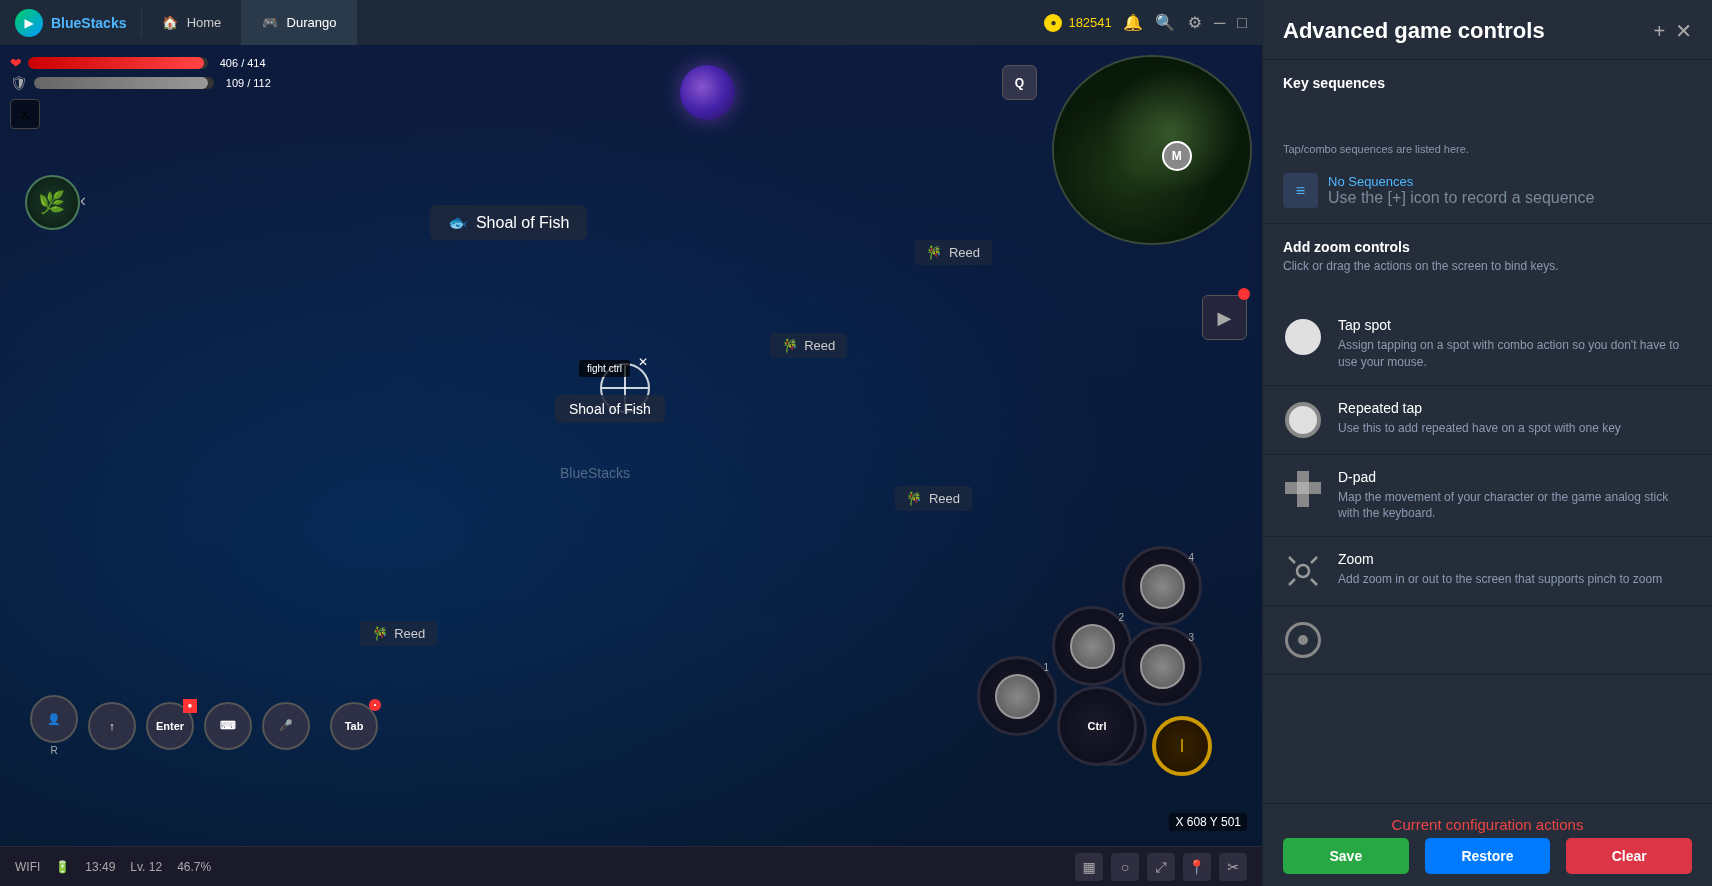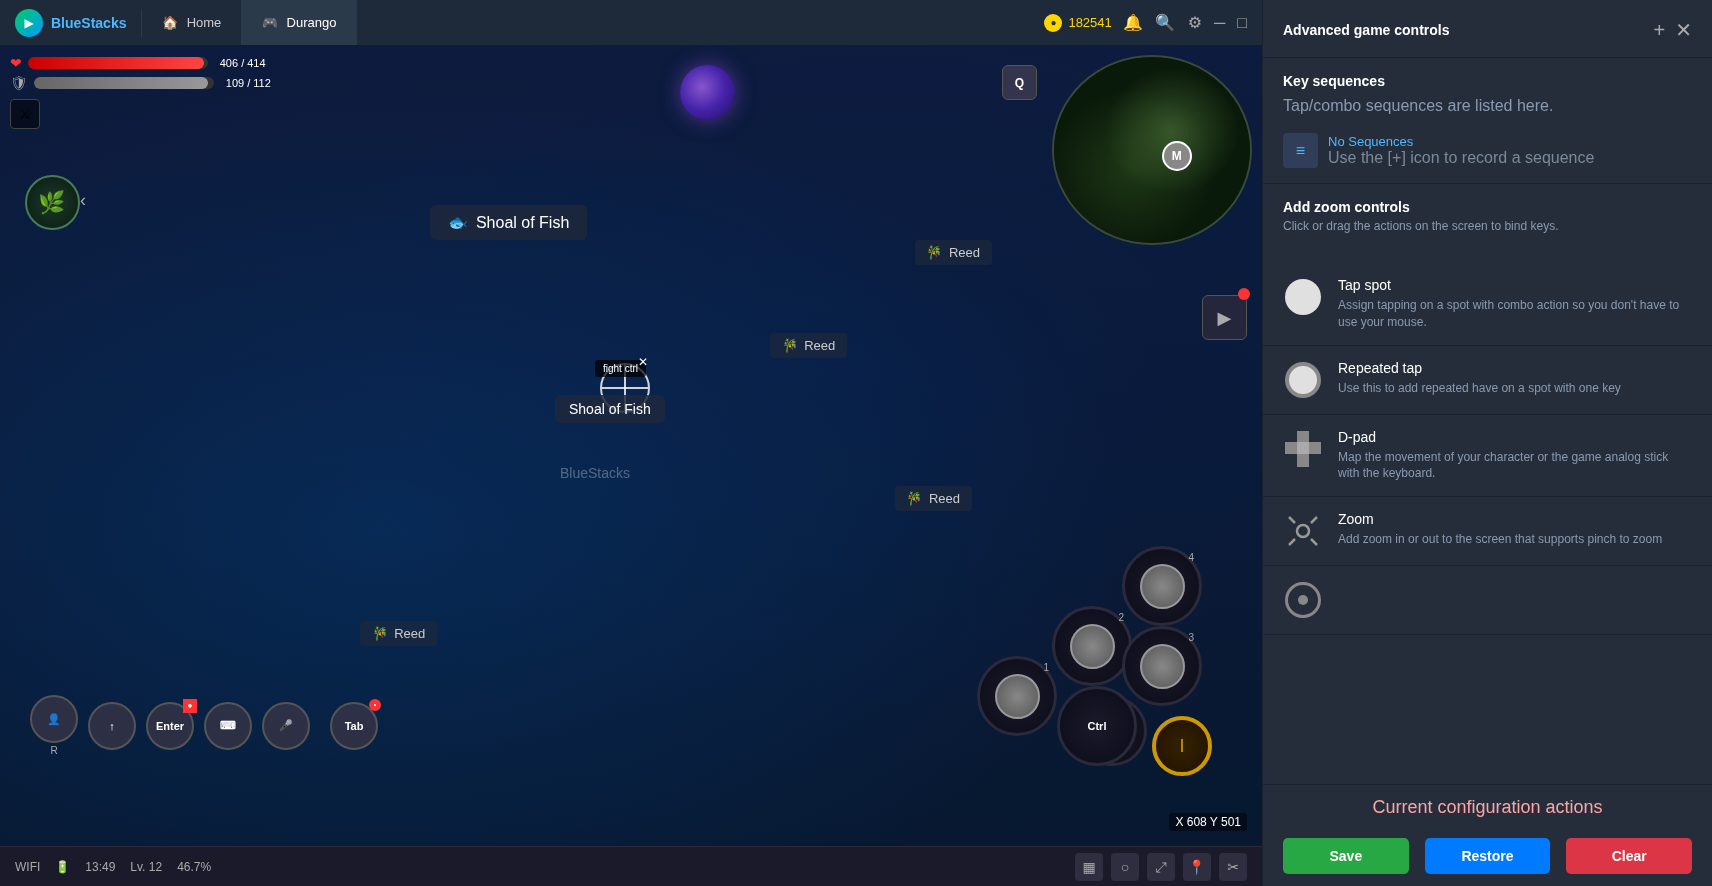--- a/index.html
+++ b/index.html
@@ -270,21 +270,21 @@
     }
     .crosshair::before, .crosshair::after {
       content: '';
       position: absolute;
       background: rgba(255,255,255,0.8);
     }
     .crosshair::before { width: 2px; height: 100%; left: 50%; top: 0; transform: translateX(-50%); }
     .crosshair::after { height: 2px; width: 100%; top: 50%; left: 0; transform: translateY(-50%); }
     .fight-tooltip {
       position: absolute;
-      top: 360px; left: 595px;
+      top: 360px; left: 579px;
       background: rgba(0,0,0,0.7);
       color: white;
       padding: 3px 8px;
       border-radius: 3px;
       font-size: 10px;
       z-index: 54;
       white-space: nowrap;
     }
     .close-x {
       position: absolute;
@@ -406,21 +406,21 @@
       display: flex; flex-direction: column;
     }
 
     .panel-header {
       display: flex; align-items: center; justify-content: space-between;
       padding: 18px 20px 15px;
       border-bottom: 1px solid #1a2230;
     }
     .panel-title {
       color: white;
-      font-size: 14px;
+      font-size: 22px;
       font-weight: 600;
     }
     .panel-close {
       color: #aaa;
       font-size: 20px;
       cursor: pointer;
     }
     .panel-add {
       color: #aaa;
       font-size: 20px;
@@ -431,21 +431,22 @@
     
     .section-header {
       padding: 15px 20px 8px;
       color: white;
       font-size: 14px;
       font-weight: 600;
     }
     .section-desc {
       padding: 0 20px 10px;
       color: #8a9ab0;
-      font-size: 16px;
+      font-size: 11px;
+      margin-top: 44px;
     }
     .no-sequences {
       display: flex; align-items: center; gap: 10px;
       padding: 8px 20px 15px;
     }
     .seq-icon {
       width: 35px; height: 35px;
       background: rgba(60,80,120,0.5);
       border-radius: 4px;
       display: flex; align-items: center; justify-content: center;
@@ -565,24 +566,24 @@
       line-height: 1.4;
     }
 
     
     .panel-footer {
       margin-top: auto;
       border-top: 1px solid #1a2230;
       padding: 12px 20px;
     }
     .footer-title {
-      color: #fca5a5;
-      font-size: 18px;
+      color: #ef4444;
+      font-size: 15px;
       font-weight: 500;
-      margin-bottom: 20px;
+      margin-bottom: 5px;
       text-align: center;
     }
     .footer-buttons {
       display: flex; gap: 16px; justify-content: space-between;
     }
     .footer-btn {
       flex: 1;
       padding: 10px 0;
       border: none;
       border-radius: 5px;

